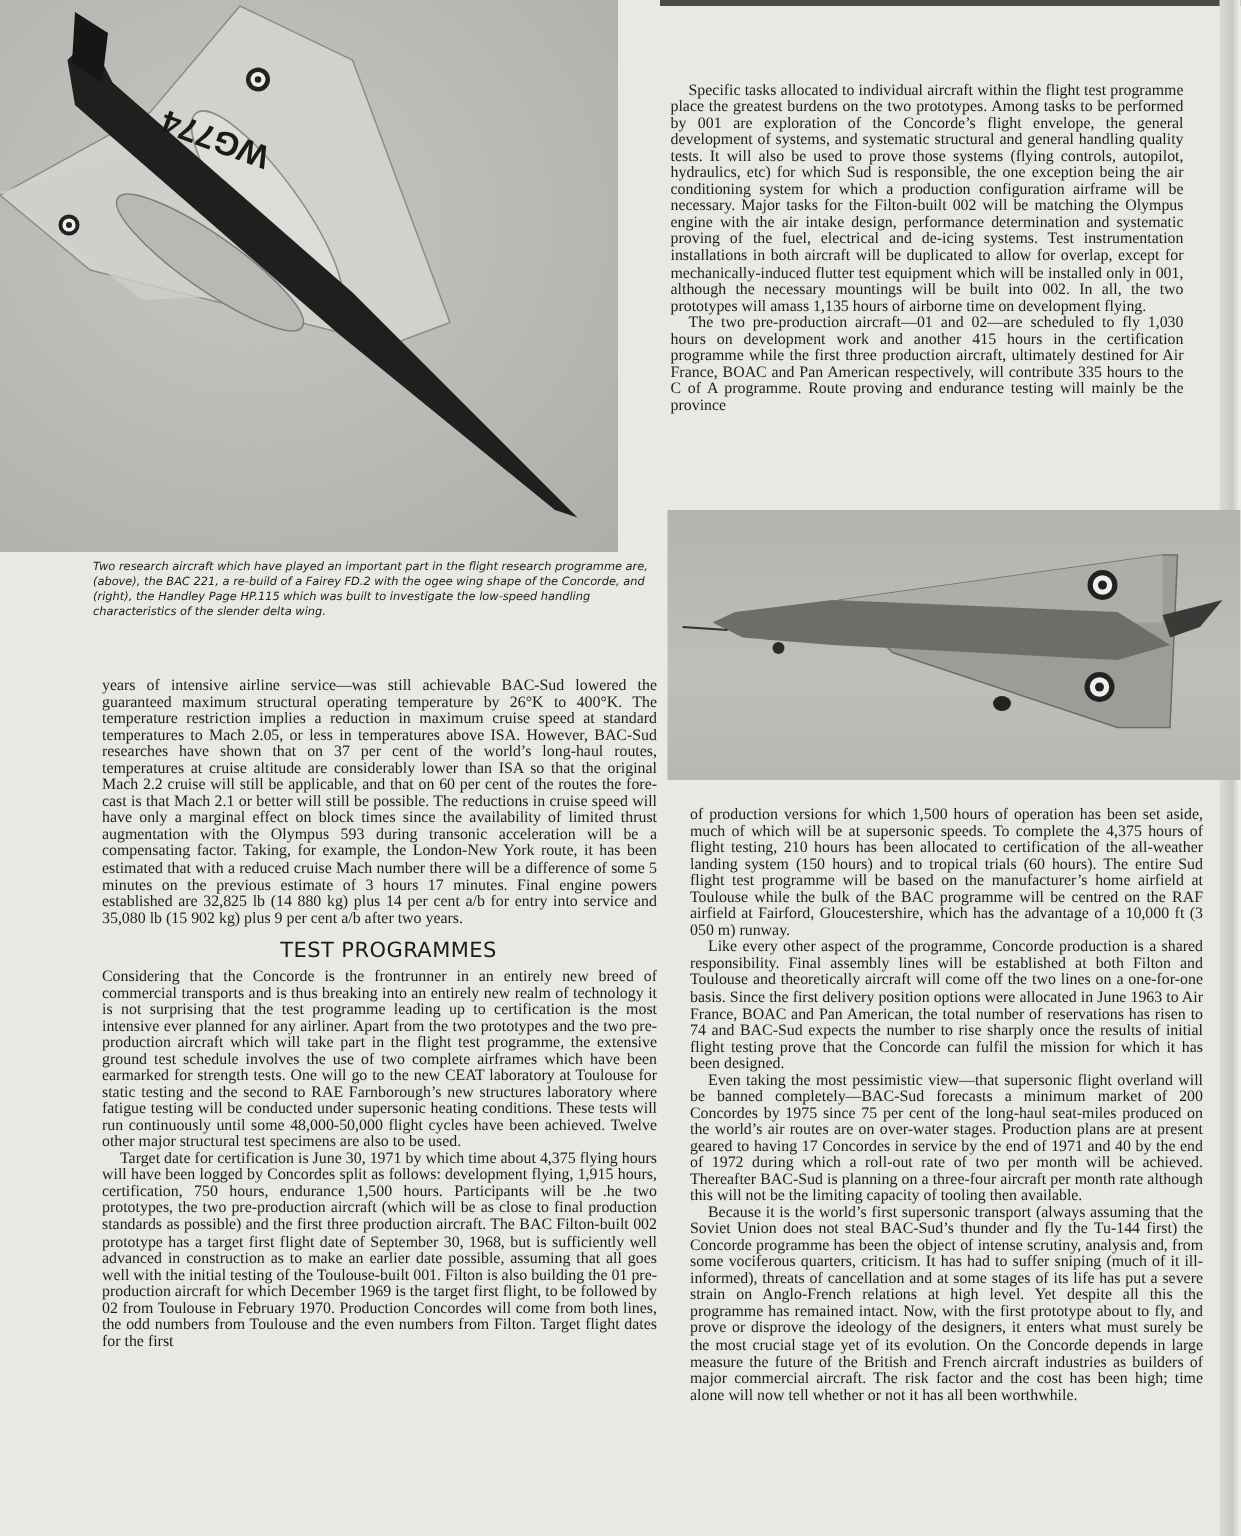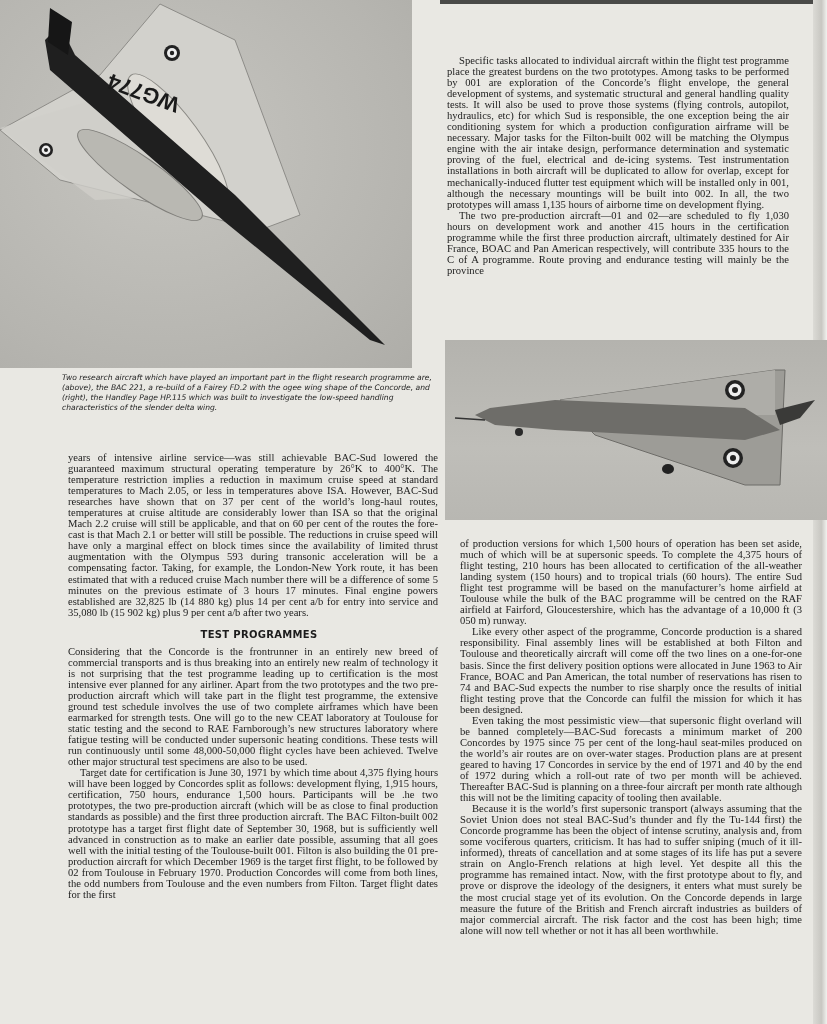--- a/index.html
+++ b/index.html
@@ -38,22 +38,22 @@
       position: absolute; font-size: 10.6px; line-height: 11.05px;
       text-align: justify; hyphens: manual;
     }
     .col p { text-indent: 12px; }
     .col p.noindent { text-indent: 0; }
     .col-left { left: 68px; top: 452px; width: 370px; }
     .col-right-top { left: 447px; top: 55px; width: 342px; }
     .col-right-bottom { left: 460px; top: 522px; width: 342px; margin-top: 16px; }
 
     .section-heading {
-      font-family: "DejaVu Sans", sans-serif; font-weight: bold;
-      font-size: 10px; letter-spacing: 0.3px;
+      font-family: "DejaVu Sans", sans-serif; font-weight: normal;
+      font-size: 14px; letter-spacing: 0.3px;
       text-align: center; margin: 11px 0 6px 0; text-indent: 0;
     }
   </style>
 </head>
 <body>
 
 <div class="top-shadow"></div>
 <div class="page-edge"></div>
 
 <div class="photo photo-top">

